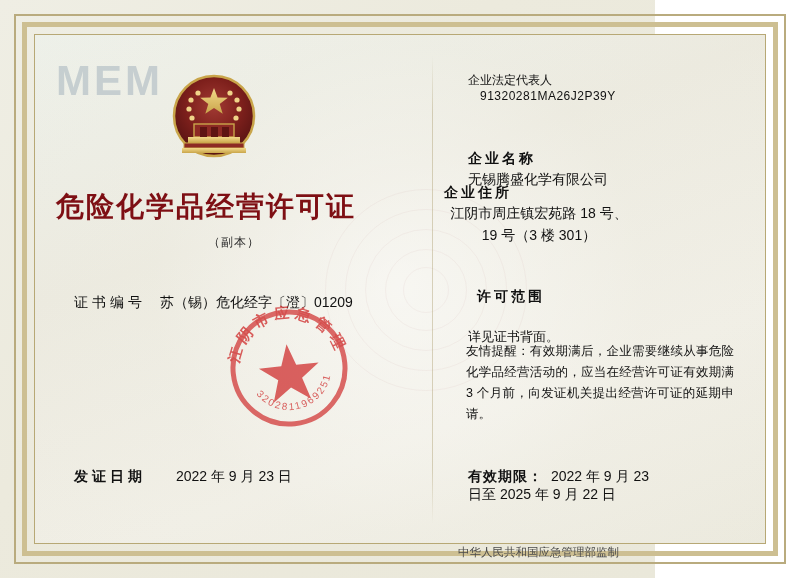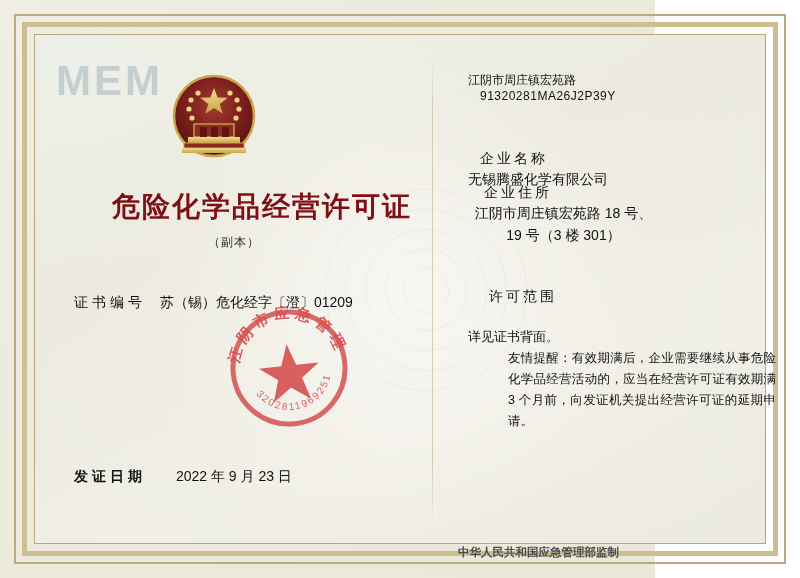--- a/index.html
+++ b/index.html
@@ -88,21 +88,21 @@
     position: absolute;
     left: 158px; top: 66px;
     width: 112px; height: 112px;
   }
 
   
   .title-main {
     position: absolute;
     left: 56px; top: 188px;
     width: 356px;
-    text-align: right;
+    text-align: left;
     font-size: 28px;
     font-weight: bold;
     letter-spacing: 2px;
     color: #7e0f14;
     font-family: "Liberation Sans", sans-serif;
   }
   .title-sub {
     position: absolute;
     left: 56px; top: 234px;
     width: 356px;
@@ -149,47 +149,45 @@
   .rtop .code-val { margin-left: 12px; letter-spacing: 0.5px; }
 
   .rfield {
     position: absolute;
     font-size: 14px;
     color: #111;
   }
   .rfield .lbl {
     display: inline-block;
     width: 86px;
-    font-weight: normal;
+    font-weight: bold;
     letter-spacing: 3px;
     vertical-align: top;
-    margin-left: 12px;
   }
   .rfield .val {
     display: inline-block;
     vertical-align: top;
     max-width: 190px;
     line-height: 22px;
     text-align: center;
   }
   .scope-note {
     position: absolute;
     left: 468px; top: 328px;
     font-size: 13px;
     color: #111;
   }
   .reminder {
     position: absolute;
-    left: 466px; top: 348px;
+    left: 466px; top: 341px;
     width: 268px;
     font-size: 12.5px;
     line-height: 21px;
     color: #111;
     text-align: justify;
-    margin-left: 42px;
   }
 
   
   .issue-date {
     position: absolute;
     left: 74px; top: 468px;
     font-size: 14px;
     color: #111;
   }
   .issue-date .lbl { font-weight: bold; letter-spacing: 4px; }
@@ -202,21 +200,20 @@
     color: #111;
   }
   .validity .lbl { font-weight: bold; letter-spacing: 1px; }
   .validity .val { margin-left: 4px; }
 
   .footer {
     position: absolute;
     right: 36px; top: 545px;
     font-size: 11.5px;
     color: #4a4a4a;
-    font-weight: bold;
   }
 </style>
 </head>
 <body>
 
 <div id="certificate">
 
   <div class="outer-border"></div>
   <div class="mid-border"></div>
   <div class="inner-border"></div>
@@ -289,44 +286,48 @@
       <text font-size="15" fill="#cf2c2c" font-family="'Liberation Sans', sans-serif" font-weight="bold" opacity="0.92" letter-spacing="5">
         <textPath href="#sealArc" startOffset="6%">江阴市应急管理局</textPath>
       </text>
       <text font-size="10" fill="#cf2c2c" font-family="'Liberation Sans', sans-serif" opacity="0.9" letter-spacing="2">
         <textPath href="#sealArcBottom" startOffset="18%">3202811969251</textPath>
       </text>
     </svg>
   </div>
 
   <div class="rtop">
-    <span class="code-lbl">江阴市周庄镇宏苑路</span>
+    <span class="code-lbl">企业法定代表人</span>
     <span class="code-val">91320281MA26J2P39Y</span>
   </div>
 
   <div class="rfield" style="left:468px; top:150px;">
     <span class="lbl">企业名称</span>
     <span class="val">无锡腾盛化学有限公司</span>
   </div>
 
-  <div class="rfield" style="left:472px; top:184px;">
+  <div class="rfield" style="left:444px; top:184px;">
     <span class="lbl">企业住所</span>
     <span class="val">江阴市周庄镇宏苑路 18 号、19 号（3 楼 301）</span>
   </div>
 
 
 
   <div class="rfield" style="left:468px; top:288px;text-align:center;">
     <span class="lbl">许可范围</span>
   </div>
   <div class="scope-note">详见证书背面。</div>
 
   <div class="reminder">友情提醒：有效期满后，企业需要继续从事危险化学品经营活动的，应当在经营许可证有效期满 3 个月前，向发证机关提出经营许可证的延期申请。</div>
 
   <div class="issue-date">
     <span class="lbl">发证日期</span>
     <span class="val">2022 年 9 月 23 日</span>
   </div>
 
+  <div class="validity">
+    <span class="lbl">有效期限：</span>
+    <span class="val">2022 年 9 月 23 日至 2025 年 9 月 22 日</span>
+  </div>
 
   <div class="footer">中华人民共和国应急管理部监制</div>
 
 </div>
 
 </body></html>

